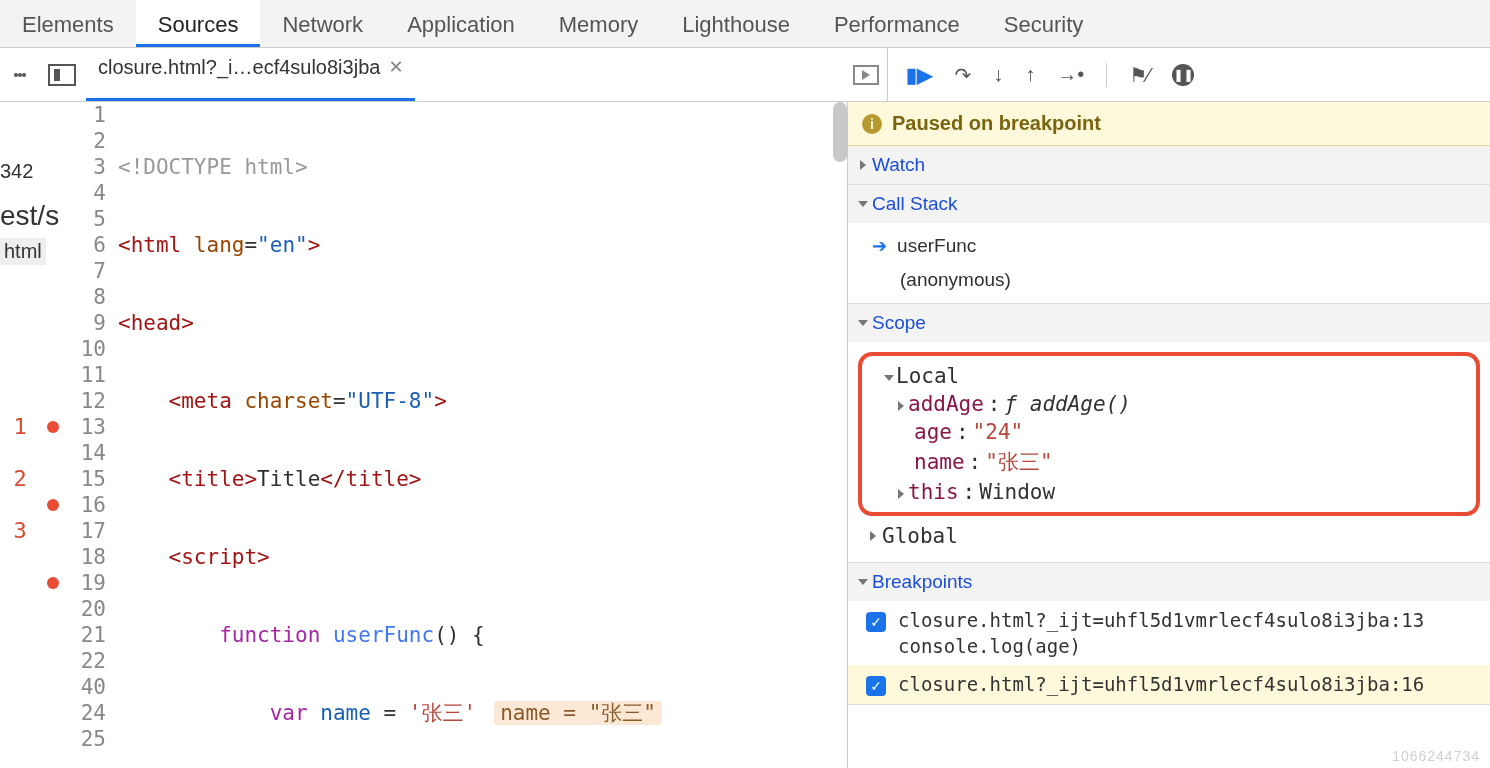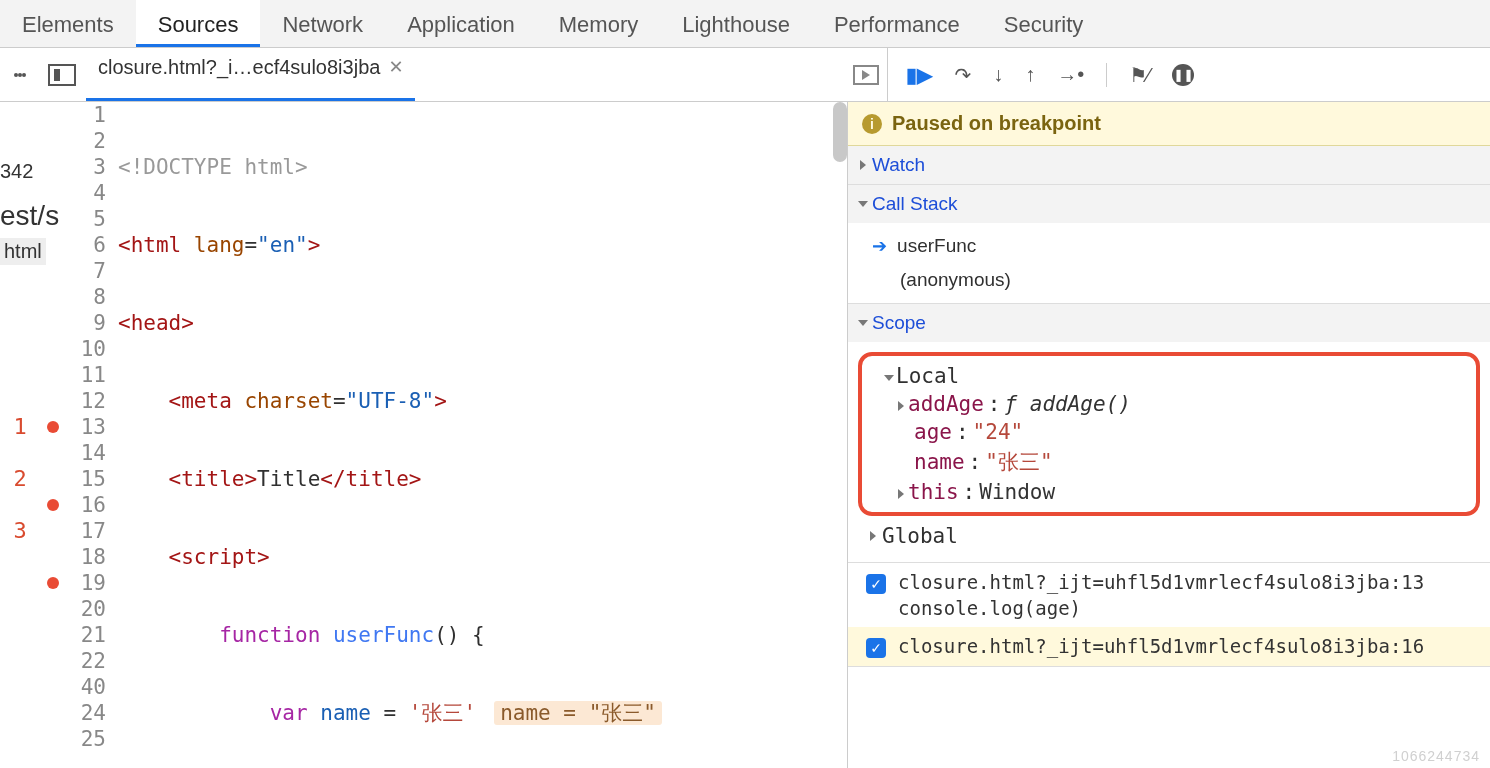--- a/index.html
+++ b/index.html
@@ -385,20 +385,24 @@
           </div>
         </div>
         <div class="global-row">
           <span class="tri"></span>
           <span>Global</span>
         </div>
       </div>
     </div>
 
     <div class="section">
+      <div class="sec-head">
+        <span class="tri down"></span>
+        <span>Breakpoints</span>
+      </div>
       <div class="sec-body" style="padding:0;">
         <div class="bp-row">
           <span class="chk">✓</span>
           <div>
             <div class="bp-text">closure.html?_ijt=uhfl5d1vmrlecf4sulo8i3jba:13</div>
             <div class="bp-text bp-sub">console.log(age)</div>
           </div>
         </div>
         <div class="bp-row hl">
           <span class="chk">✓</span>

